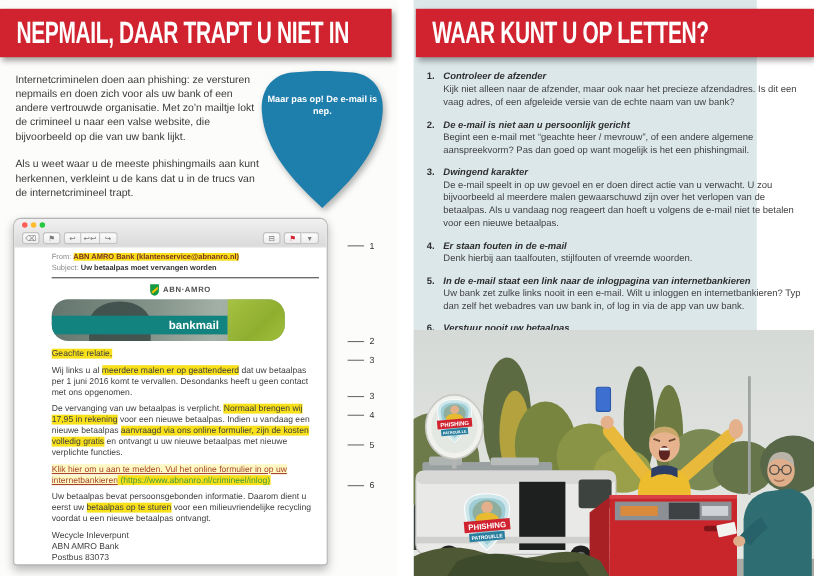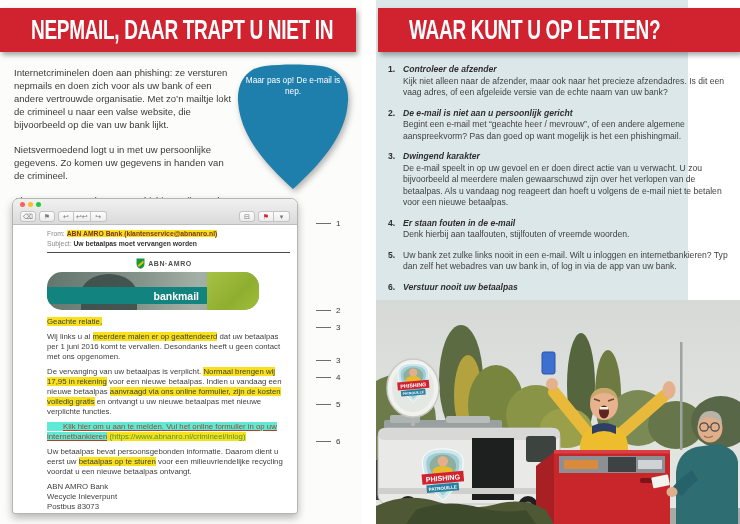--- a/index.html
+++ b/index.html
@@ -3,34 +3,34 @@
 <meta charset="utf-8">
 <style>
   * { margin:0; padding:0; box-sizing:border-box; }
   html,body { width:740px; height:524px; background:#ffffff; font-family:"Liberation Sans", sans-serif; }
   .spread { position:relative; width:740px; height:524px; background:#ffffff; overflow:hidden; }
 
   .page-left  { position:absolute; left:0; top:0; width:362px; height:524px; background:#fcfcfa; }
   .page-right { position:absolute; left:376px; top:0; width:312px; height:524px; background:#dce7ea; }
 
   .banner { position:absolute; top:8px; height:44px; background:#d0232f; display:flex; align-items:center;
-            box-shadow:2px 3px 5px rgba(0,0,0,0.35); padding-left:31px; overflow:hidden; }
+            box-shadow:2px 3px 5px rgba(0,0,0,0.35); padding-left:15px; overflow:hidden; }
   .banner h1 { color:#ffffff; font-size:28px; font-weight:bold; white-space:nowrap;
                transform:scaleX(0.68); transform-origin:left center; letter-spacing:-0.5px; }
   .banner-l { left:0; width:356px; }
   .banner-r { left:2px; width:362px; }
 
   .intro { position:absolute; left:14px; top:66px; width:222px; font-size:9.5px; line-height:13px; color:#3a3a3a; }
   .intro p { margin-bottom:12px; }
 
   .shield-wrap { position:absolute; left:229px; top:58px; width:128px; height:136px; filter:drop-shadow(2px 3px 3px rgba(0,0,0,0.3)); }
   .shield-wrap svg { position:absolute; left:0; top:0; }
   .shield-text { position:absolute; left:14px; top:16px; width:100px; text-align:center; color:#ffffff;
                  font-size:8.3px; line-height:10.5px; }
-  .shield-text .b { font-weight:normal; margin-top:1px; }
+  .shield-text .b { font-weight:bold; margin-top:11px; }
 
   
   .mail { position:absolute; left:12px; top:198px; width:286px; height:316px; background:#ffffff;
           border:1px solid #b5b5b5; border-radius:7px 7px 3px 3px; box-shadow:0 4px 9px rgba(0,0,0,0.28); overflow:hidden; }
   .mail-header { position:relative; height:26px; background:linear-gradient(#f1f1f1,#dadada); border-bottom:1px solid #bdbdbd; border-radius:6px 6px 0 0; }
   .dots { position:absolute; left:7px; top:3px; display:flex; gap:3px; }
   .dot { width:5px; height:5px; border-radius:50%; }
   .dot-red{background:#ff5e57;} .dot-yel{background:#febb2e;} .dot-grn{background:#27c83f;}
   .tbar-l { position:absolute; left:7px; bottom:2px; display:flex; gap:3px; }
   .tbar-r { position:absolute; right:7px; bottom:2px; display:flex; gap:3px; }
@@ -54,21 +54,21 @@
   .bankmail-banner { position:relative; width:212px; height:38px; margin:3px 0 7px 0; overflow:hidden;
       background:linear-gradient(100deg,#63756d 0%,#86958c 45%,#a3b0a5 70%,#8fa096 100%);border-radius:15px; }
   .bm-figure { position:absolute; left:34px; top:2px; width:56px; height:40px; border-radius:50% 50% 0 0; background:#3a4a46; opacity:0.85; }
   .bm-band { position:absolute; left:0; top:15px; width:160px; height:17px; background:#12837e; display:flex; align-items:center; justify-content:flex-end; padding-right:8px; }
   .bm-band span { color:#ffffff; font-weight:bold; font-size:10.5px; }
   .bm-lime { position:absolute; right:0; top:0; width:52px; height:38px; background:linear-gradient(135deg,#a7c243,#8fae30 60%,#9fbf3a); }
 
   .mail-body { font-size:7.8px; line-height:10px; color:#3e3e3e; width:238px; }
   .mail-body p { margin-bottom:5px; }
   .hl { background:#f8e01a; }
-  .linktext { background:#5eead4; color:#a8432c; text-decoration:underline;padding-left:16px; }
+  .linktext { background:#fef9c3; color:#a8432c; text-decoration:underline; }
   .urltext { background:#f8e01a; color:#3f9b3f; }
   .sig div { line-height:10px; }
 
   .anno { position:absolute; display:flex; align-items:center; gap:5px; left:316px; }
   .anno .dash { width:15px; border-top:1px solid #6e6e6e; }
   .anno .num { font-size:8px; color:#333333; }
 
   
   .checklist { position:absolute; left:12px; top:64px; width:344px; }
   .chk-item { position:relative; padding-left:15px; margin-bottom:9px; }
@@ -84,21 +84,20 @@
 <div class="spread">
 
   <div class="page-left">
 
     <div class="banner banner-l">
       <h1>NEPMAIL, DAAR TRAPT U NIET IN</h1>
     </div>
 
     <div class="intro">
       <p>Internetcriminelen doen aan phishing: ze versturen nepmails en doen zich voor als uw bank of een andere vertrouwde organisatie. Met zo’n mailtje lokt de crimineel u naar een valse website, die bijvoorbeeld op die van uw bank lijkt.</p>
-      <p>Nietsvermoedend logt u in met uw persoonlijke gegevens. Zo komen uw gegevens in handen van de crimineel.</p>
       <p>Als u weet waar u de meeste phishingmails aan kunt herkennen, verkleint u de kans dat u in de trucs van de internetcrimineel trapt.</p>
     </div>
 
     <div class="shield-wrap">
       <svg width="128" height="136" viewBox="0 0 128 136">
         <path d="M64 131 C38 107 11 79 9 43 C8 24 18 10 36 8 C54 6 74 6 92 8 C110 10 120 24 119 43 C117 79 90 107 64 131 Z" fill="#1e7eac"></path>
       </svg>
       <div class="shield-text">
         <div class="b">Maar pas op! De e-mail is nep.</div>
       </div>
@@ -156,22 +155,22 @@
           <div class="bm-lime"></div>
         </div>
 
         <div class="mail-body">
           <p><span class="hl">Geachte relatie,</span></p>
           <p><span>Wij links u al </span><span class="hl">meerdere malen er op geattendeerd</span><span> dat uw betaalpas per 1 juni 2016 komt te vervallen. Desondanks heeft u geen contact met ons opgenomen.</span></p>
           <p><span>De vervanging van uw betaalpas is verplicht. </span><span class="hl">Normaal brengen wij 17,95 in rekening</span><span> voor een nieuwe betaalpas. Indien u vandaag een nieuwe betaalpas </span><span class="hl">aanvraagd via ons online formulier, zijn de kosten volledig gratis</span><span> en ontvangt u uw nieuwe betaalpas met nieuwe verplichte functies.</span></p>
           <p><span class="linktext">Klik hier om u aan te melden. Vul het online formulier in op uw internetbankieren</span><span class="urltext"> (https://www.abnanro.nl/crimineel/inlog)</span></p>
           <p><span>Uw betaalpas bevat persoonsgebonden informatie. Daarom dient u eerst uw </span><span class="hl">betaalpas op te sturen</span><span> voor een milieuvriendelijke recycling voordat u een nieuwe betaalpas ontvangt.</span></p>
           <div class="sig">
+            <div>Wecycle Inleverpunt</div>
             <div>ABN AMRO Bank</div>
-            <div>Wecycle Inleverpunt</div>
             <div>Postbus 83073</div>
             <div>1080 AB Amsterdam</div>
           </div>
         </div>
       </div>
     </div>
 
     <div class="anno" style="top:219px">
         <span class="dash"></span>
         <span class="num">1</span>
@@ -224,20 +223,21 @@
         <div class="chk-title">Dwingend karakter</div>
         <div class="chk-body">De e-mail speelt in op uw gevoel en er doen direct actie van u verwacht. U zou bijvoorbeeld al meerdere malen gewaarschuwd zijn over het verlopen van de betaalpas. Als u vandaag nog reageert dan hoeft u volgens de e-mail niet te betalen voor een nieuwe betaalpas.</div>
       </div>
       <div class="chk-item">
         <span class="chk-num">4.</span>
         <div class="chk-title">Er staan fouten in de e-mail</div>
         <div class="chk-body">Denk hierbij aan taalfouten, stijlfouten of vreemde woorden.</div>
       </div>
       <div class="chk-item">
         <span class="chk-num">5.</span>
+        <div class="chk-title">In de e-mail staat een link naar de inlogpagina van internetbankieren</div>
         <div class="chk-body">Uw bank zet zulke links nooit in een e-mail. Wilt u inloggen en internetbankieren? Typ dan zelf het webadres van uw bank in, of log in via de app van uw bank.</div>
       </div>
       <div class="chk-item">
         <span class="chk-num">6.</span>
         <div class="chk-title">Verstuur nooit uw betaalpas</div>
         <div class="chk-body"></div>
       </div>
     </div>
 
     <svg class="photo" viewBox="0 0 364 224">

